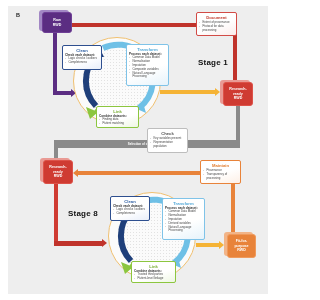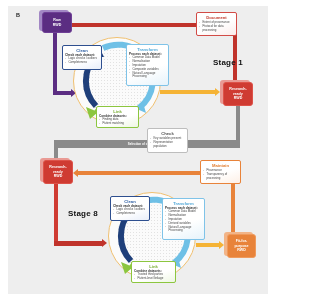--- a/index.html
+++ b/index.html
@@ -145,21 +145,21 @@
   </div>
 
   <div class="node doc" style="left:196px;top:12px;width:41px;height:24px;">
     <span class="ttl">Document</span>
     <ul style="margin-top:1.5px;">
       <li>Extent of provenance</li>
       <li>Protocol for data processing</li>
     </ul>
   </div>
 
-  <div class="stage-label" style="left:213px;top:58px;">Stage 1</div>
+  <div class="stage-label" style="left:198px;top:58px;">Stage 1</div>
 
   <div class="bar yellow" style="left:160px;top:90px;width:56px;height:3.5px;"></div>
   <div class="tri tri-r-yellow" style="left:215px;top:87.8px;"></div>
 
   <div class="store-wrap" style="left:220px;top:80px;width:34px;height:26px;">
     <div class="store-back rr" style="left:0;top:0;width:30px;height:24px;"></div>
     <div class="store rr" style="left:3px;top:2px;width:30px;height:24px;display:flex;flex-direction:column;">
       <span>Research-</span>
       <span>ready</span>
       <span>RWD</span>

